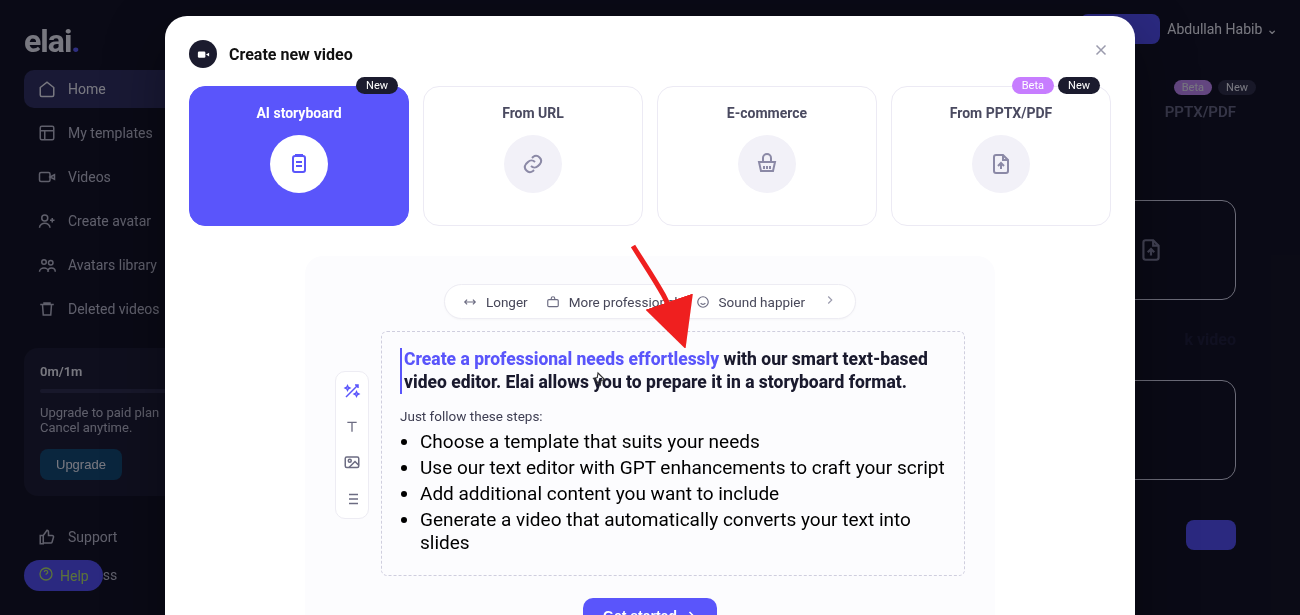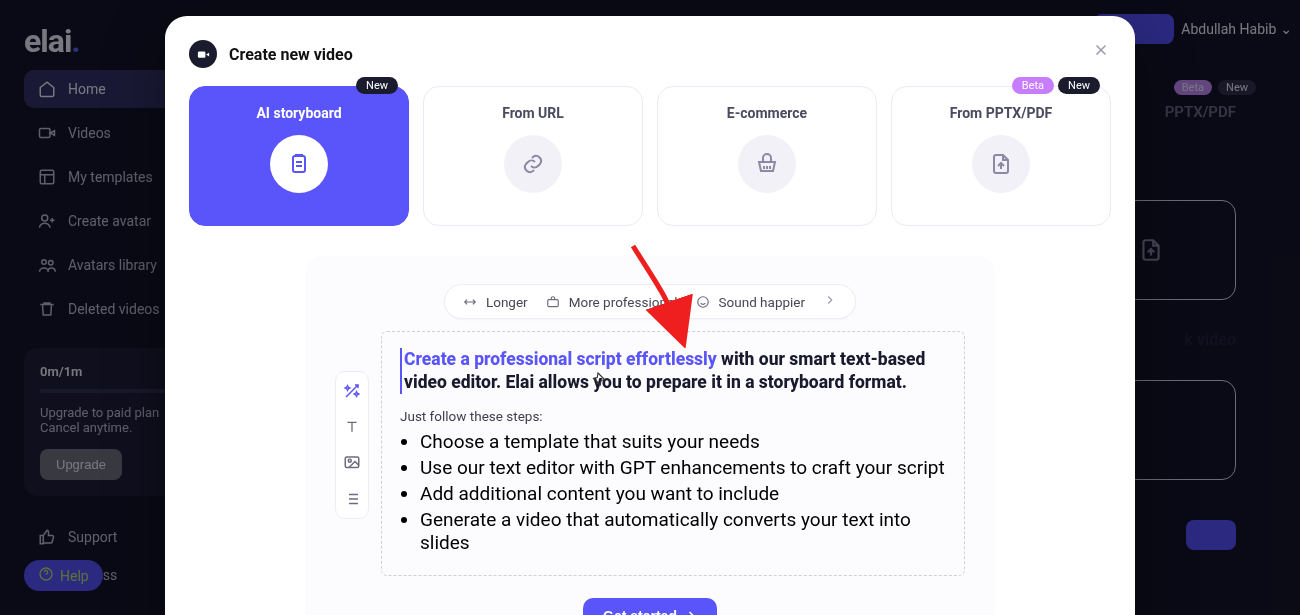--- a/index.html
+++ b/index.html
@@ -30,32 +30,32 @@
     cursor: pointer;
   }
   .nav-item.active { background: #2d2d5a; color: #fff; }
   .nav-icon { width: 18px; height: 18px; display:inline-flex; align-items:center; justify-content:center; }
   .usage-card {
     margin-top: 14px; background: #181826; border-radius: 14px;
     padding: 16px; color: #c7c7d1; font-size: 13px;
   }
   .usage-card .bar { height: 4px; background: #2c2c44; border-radius: 2px; margin: 10px 0 12px; }
   .upgrade-btn {
-    margin-top: 14px; background: #737373; color:#fff; border:none;
+    margin-top: 14px; background: #0c4a6e; color:#fff; border:none;
     padding: 8px 16px; border-radius: 8px; font-size: 13px; cursor:pointer;
   }
   .footer-nav { margin-top: 16px; }
   .help-chip {
     position: absolute; bottom: 24px; left: 24px;
     background: #5451ff; color:#bef264; border-radius: 20px;
     padding: 6px 14px; font-size: 14px; display:flex; align-items:center; gap:6px;
     cursor:pointer;
   }
   .topbar-right {
-    position: absolute; top: 14px; right: 8px;
+    position: absolute; top: 14px; right: 22px;
     display:flex; align-items:center; gap:7px; color:#fff; font-size:14px;
   }
   .top-right-btn {
     background:#5451ff; width:80px; height:30px; border-radius:8px;
   }
   .bg-main {
     position:absolute; left:240px; top:80px; right:24px; color:#2a2a3d;
   }
   .bg-option-row { display:flex; gap:80px; justify-content:flex-end; padding-right:20px; }
   .bg-chip { display:flex; gap:6px; }
@@ -176,34 +176,34 @@
       <span class="nav-icon">
           <svg width="18" height="18" viewBox="0 0 24 24" fill="none" stroke="currentColor" stroke-width="2">
             <path d="M3 10l9-7 9 7v10a2 2 0 0 1-2 2H5a2 2 0 0 1-2-2z"></path>
           </svg>
         </span>
       <span>Home</span>
     </div>
     <div class="nav-item">
       <span class="nav-icon">
           <svg width="18" height="18" viewBox="0 0 24 24" fill="none" stroke="currentColor" stroke-width="2">
+            <rect x="3" y="3" width="18" height="18" rx="2"></rect>
+            <path d="M3 9h18M9 21V9"></path>
+          </svg>
+        </span>
+      <span>My templates</span>
+    </div>
+    <div class="nav-item">
+      <span class="nav-icon">
+          <svg width="18" height="18" viewBox="0 0 24 24" fill="none" stroke="currentColor" stroke-width="2">
             <rect x="2" y="6" width="14" height="12" rx="2"></rect>
             <path d="M22 9l-6 3 6 3z"></path>
           </svg>
         </span>
       <span>Videos</span>
-    </div>
-    <div class="nav-item">
-      <span class="nav-icon">
-          <svg width="18" height="18" viewBox="0 0 24 24" fill="none" stroke="currentColor" stroke-width="2">
-            <rect x="3" y="3" width="18" height="18" rx="2"></rect>
-            <path d="M3 9h18M9 21V9"></path>
-          </svg>
-        </span>
-      <span>My templates</span>
     </div>
     <div class="nav-item">
       <span class="nav-icon">
           <svg width="18" height="18" viewBox="0 0 24 24" fill="none" stroke="currentColor" stroke-width="2">
             <circle cx="9" cy="8" r="4"></circle>
             <path d="M2 21c0-4 4-6 7-6s7 2 7 6M19 8v6M16 11h6"></path>
           </svg>
         </span>
       <span>Create avatar</span>
     </div>
@@ -404,21 +404,21 @@
               </svg>
           </div>
           <div class="rail-btn">
             <svg width="18" height="18" viewBox="0 0 24 24" fill="none" stroke="currentColor" stroke-width="2">
                 <path d="M8 6h12M8 12h12M8 18h12M4 6h0M4 12h0M4 18h0"></path>
               </svg>
           </div>
         </div>
 
         <div class="editor-box">
-          <div class="headline"><span class="hl">Create a professional script effortlessly</span><span> with our smart text-based video editor. Elai allows you to prepare it in a storyboard format.</span></div>
+          <div class="headline"><span class="hl">Create a professional needs effortlessly</span><span> with our smart text-based video editor. Elai allows you to prepare it in a storyboard format.</span></div>
           <div class="steps-intro">Just follow these steps:</div>
           <ul class="steps">
             <li>Choose a template that suits your needs</li>
             <li>Use our text editor with GPT enhancements to craft your script</li>
             <li>Add additional content you want to include</li>
             <li>Generate a video that automatically converts your text into slides</li>
           </ul>
         </div>
       </div>
 

